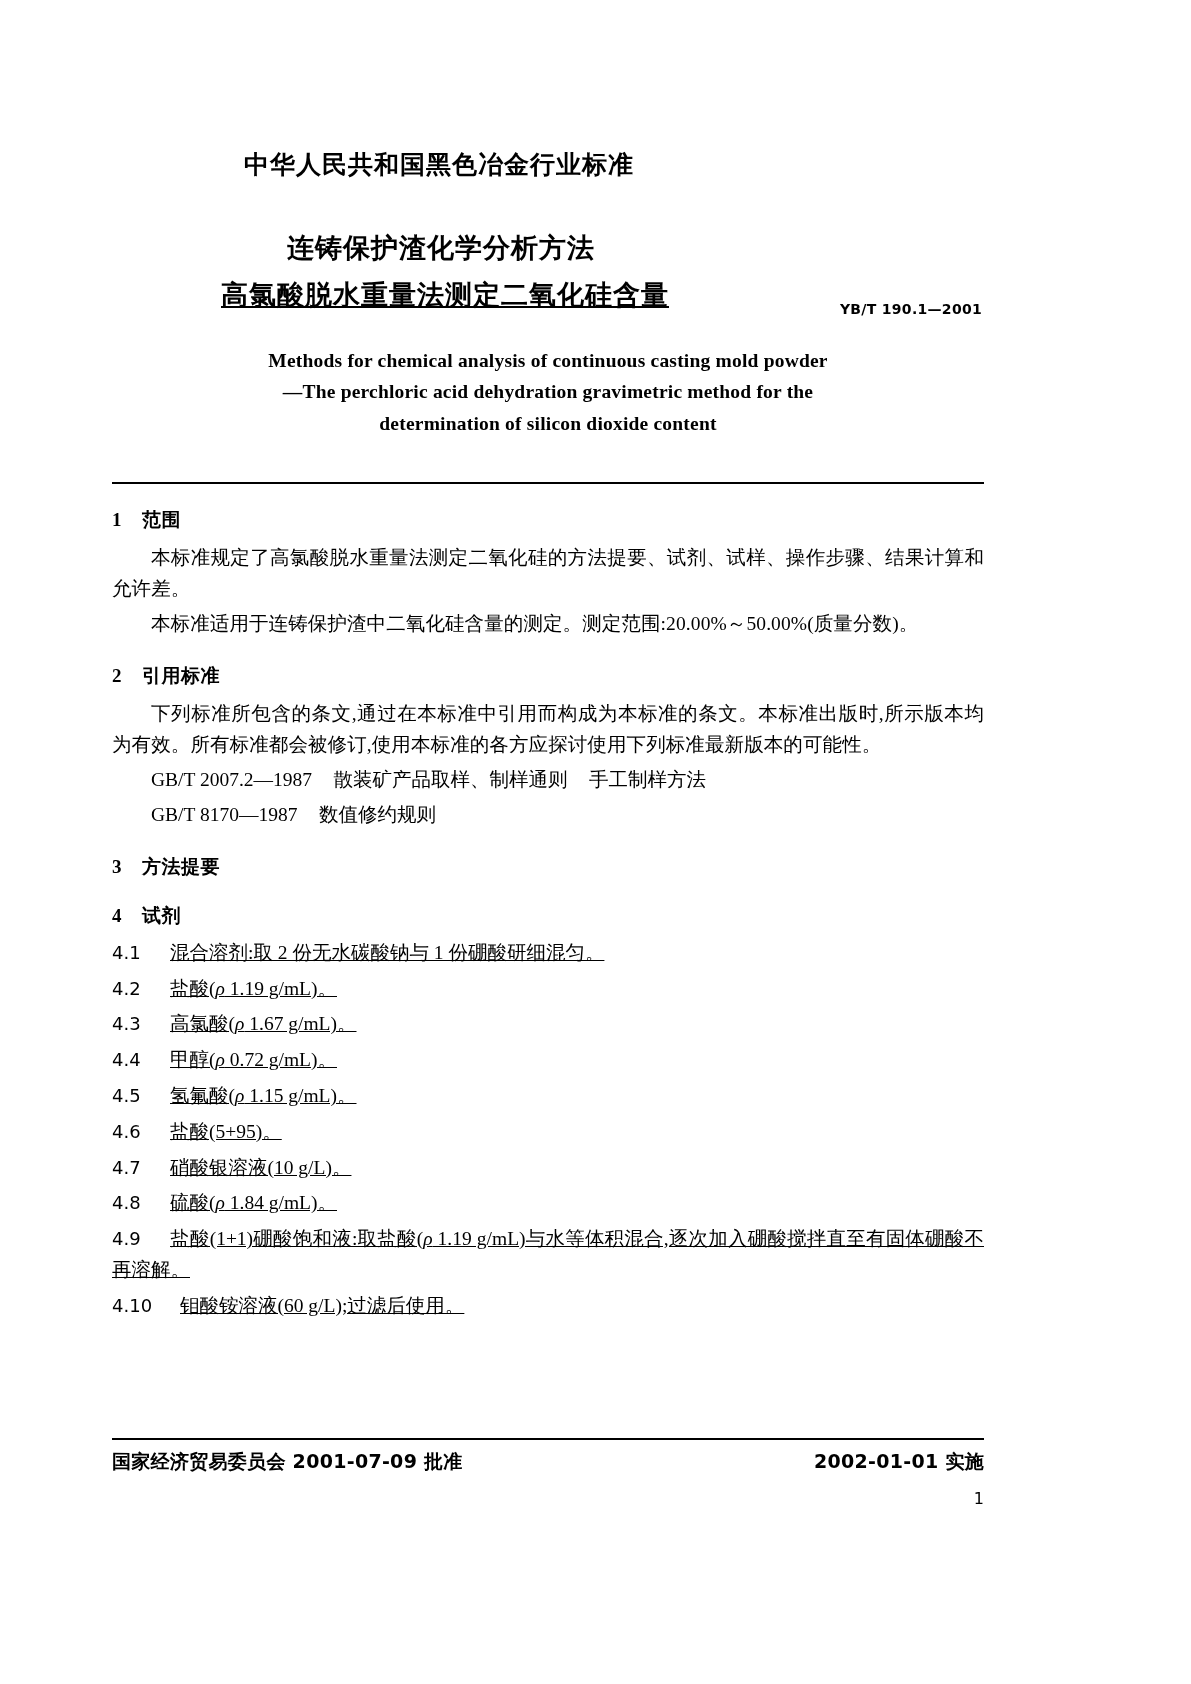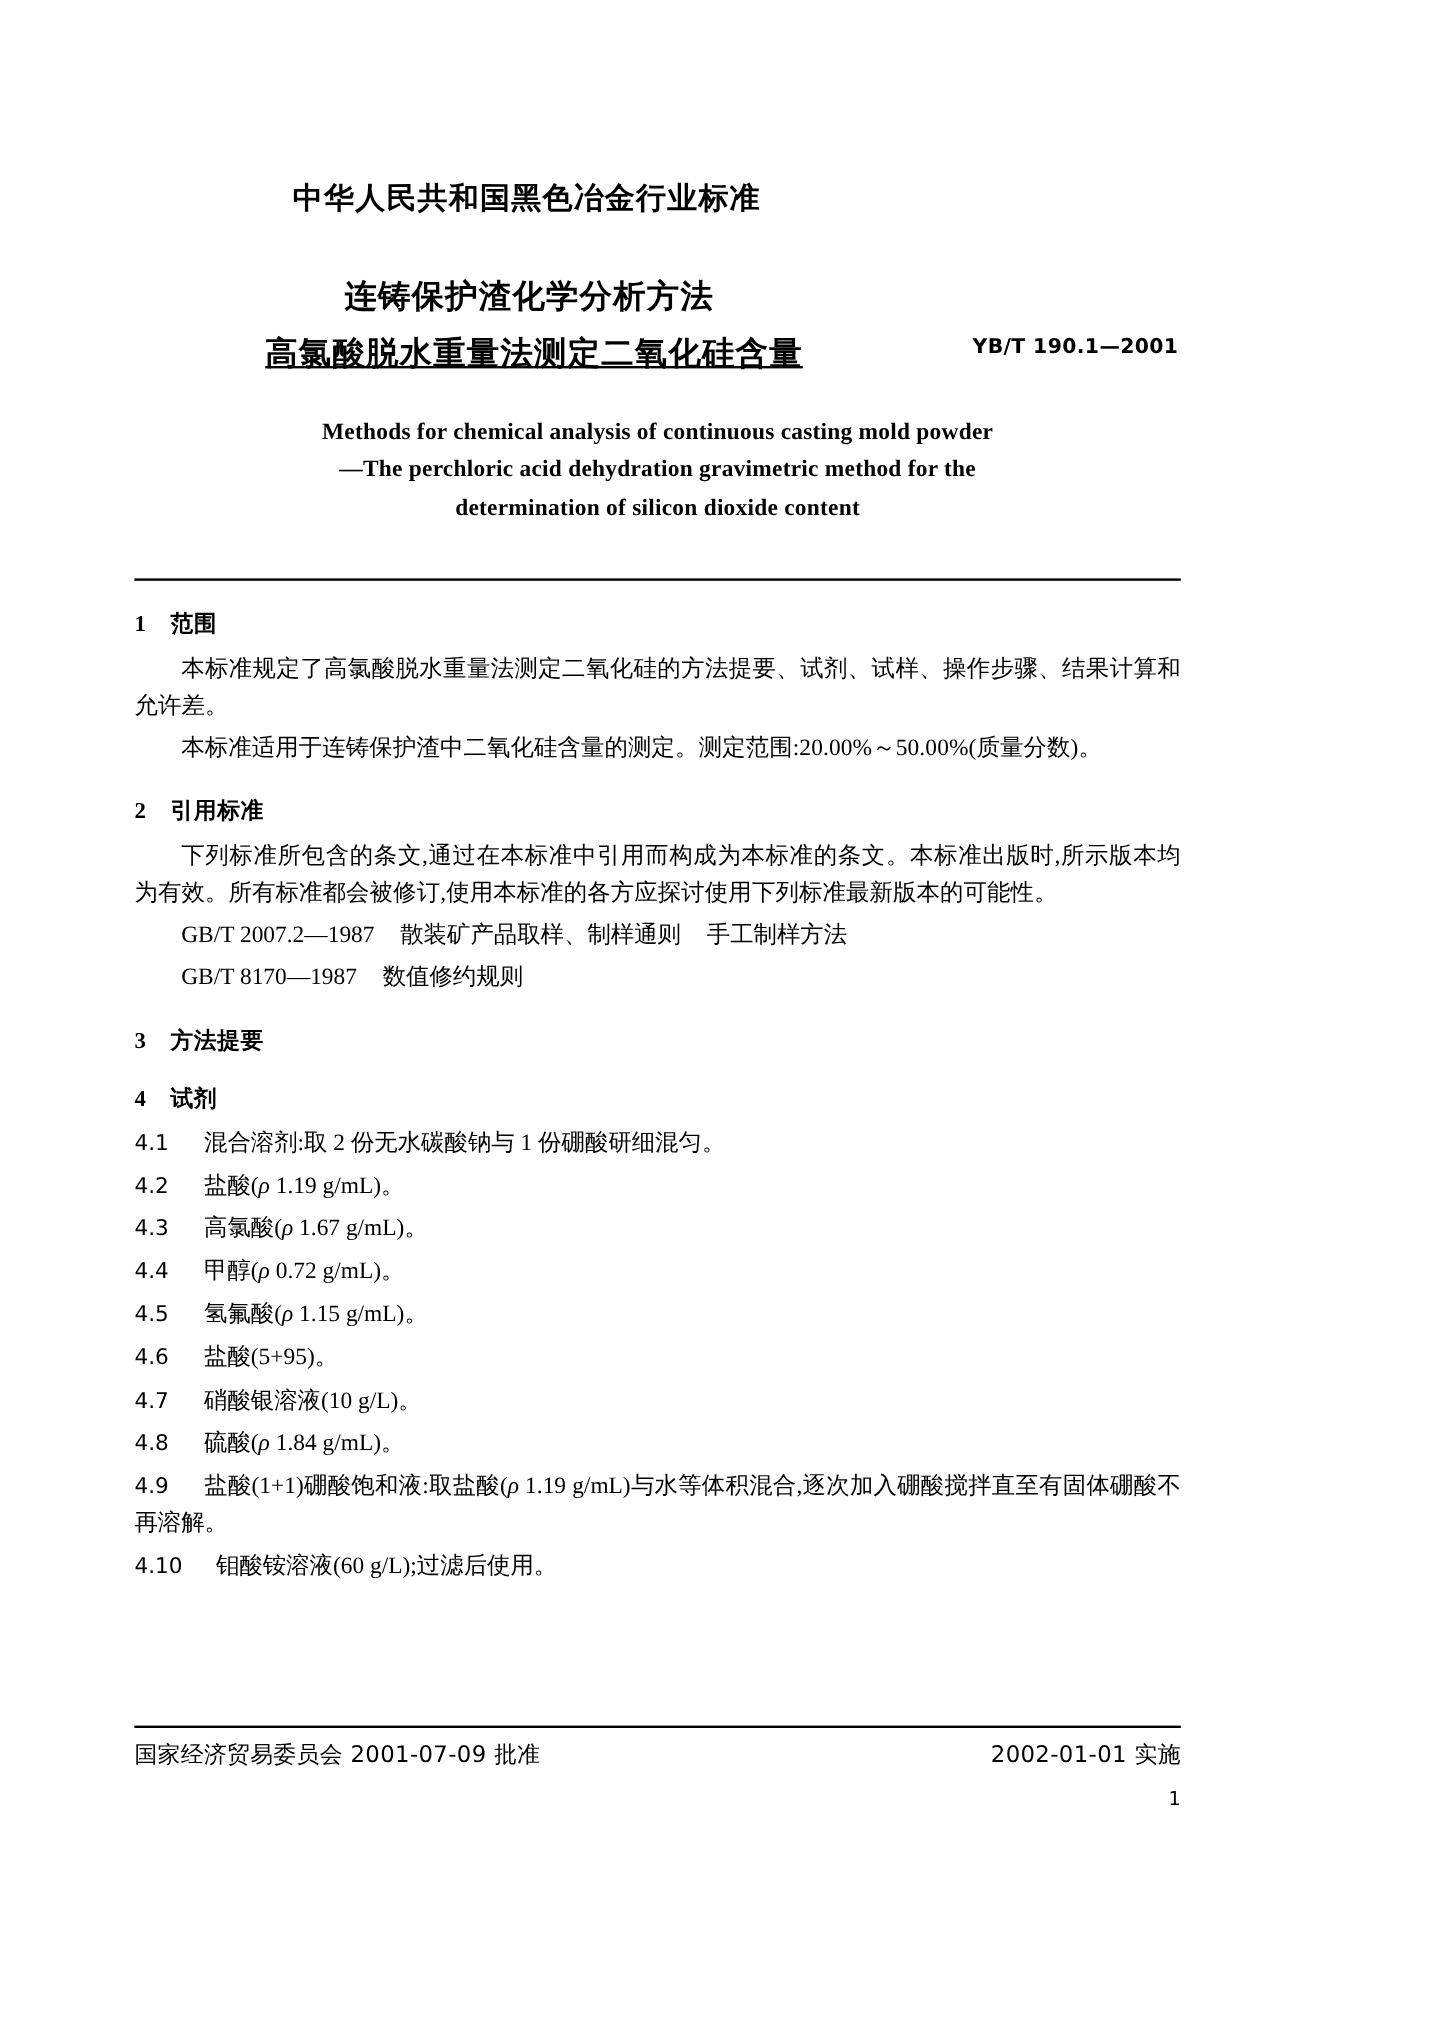--- a/index.html
+++ b/index.html
@@ -56,24 +56,24 @@
     padding-left: 175px;
   }
   .title-cn .t2 {
     padding-left: 0;
     margin-left: -66px;
     text-decoration: underline;
   }
   .std-code {
     position: absolute;
     right: 2px;
-    bottom: 20px;
-    font-family: "DejaVu Sans", "Liberation Sans", sans-serif;
-    font-weight: bold;
-    font-size: 17px;
+    bottom: 2px;
+    font-family: "DejaVu Sans", "Liberation Sans", sans-serif;
+    font-weight: bold;
+    font-size: 14px;
     letter-spacing: 0.3px;
     white-space: nowrap;
   }
   .title-en {
     margin-top: 26px;
     text-align: center;
     font-family: "Liberation Serif", "DejaVu Serif", serif;
     font-weight: bold;
     font-size: 19.5px;
     line-height: 1.63;
@@ -118,20 +118,21 @@
     line-height: 1.62;
     font-size: 19.5px;
   }
   p.item {
     margin: 0 0 5px 0;
     text-indent: 0;
     line-height: 1.58;
     font-size: 19.5px;
     text-align: justify;
     text-justify: inter-ideograph;
+    text-decoration: underline;
   }
   p.item .inum {
     display: inline-block;
     min-width: 58px;
     font-family: "DejaVu Sans", "Liberation Sans", sans-serif;
     font-size: 18px;
   }
   p.item .inum.wide {
     min-width: 68px;
   }
@@ -149,21 +150,21 @@
   .footer-rule {
     border: none;
     border-top: 2.4px solid #000;
     margin: 0 0 9px 0;
   }
   .footer-row {
     display: flex;
     justify-content: space-between;
     align-items: baseline;
     font-family: "DejaVu Sans", "Liberation Sans", sans-serif;
-    font-weight: normal;
+    font-weight: bold;
     font-size: 19px;
     letter-spacing: 0.3px;
   }
   .page-no {
     margin-top: 14px;
     text-align: right;
     font-family: "DejaVu Sans", "Liberation Sans", sans-serif;
     font-size: 16px;
   }
 </style>

